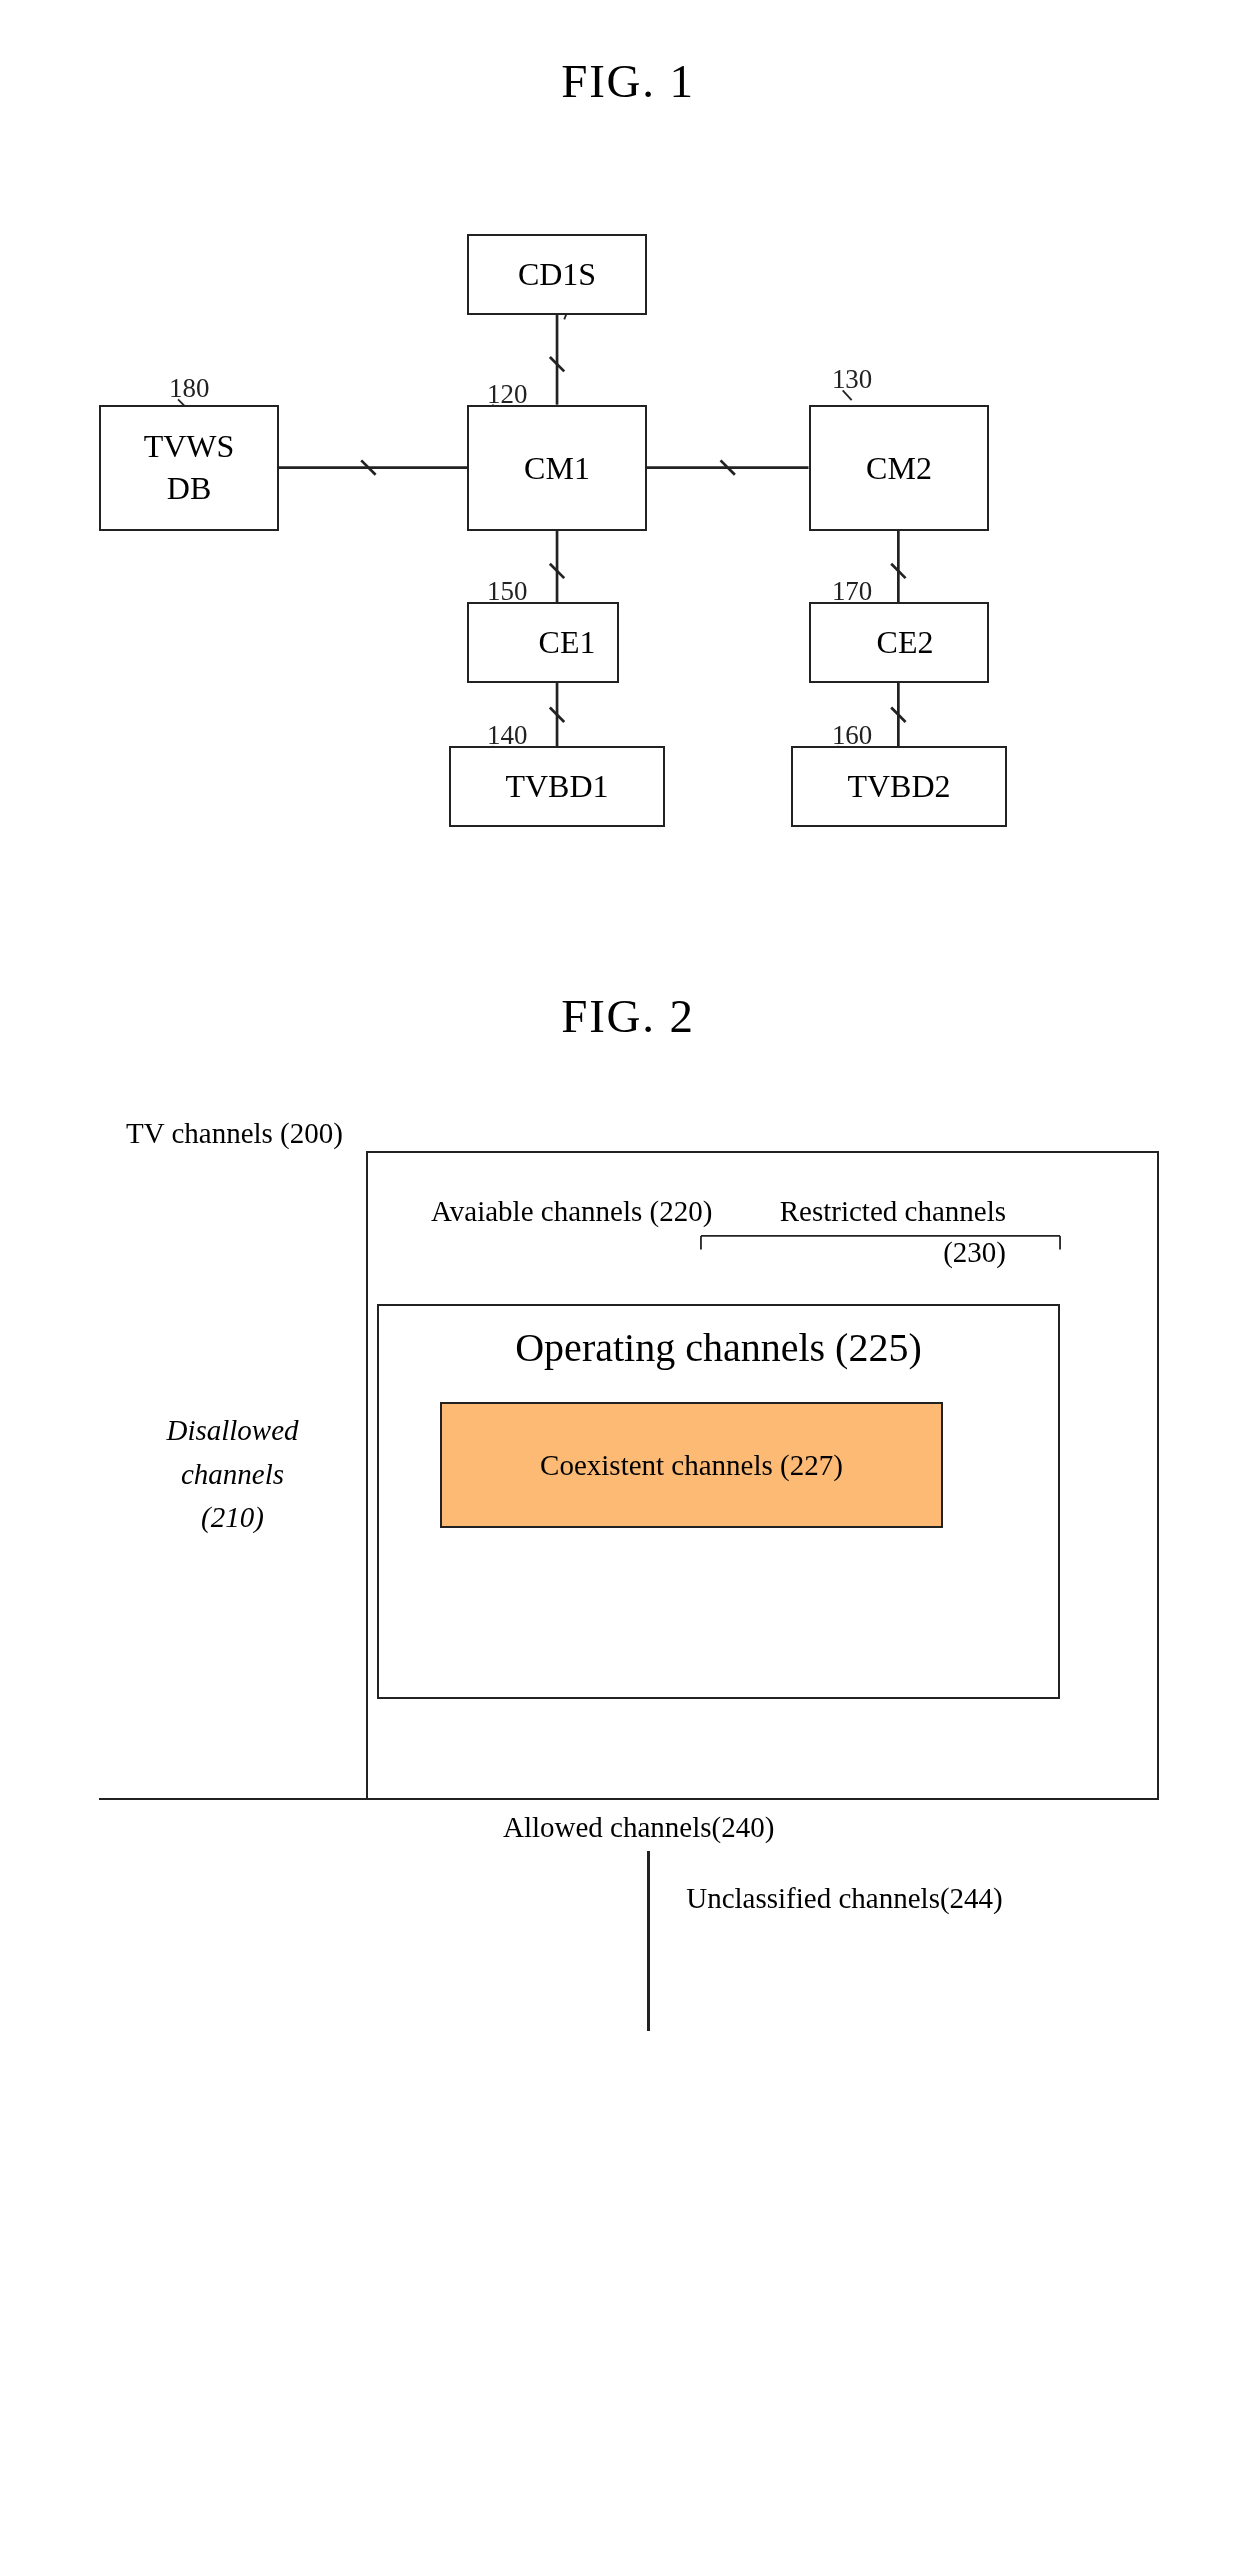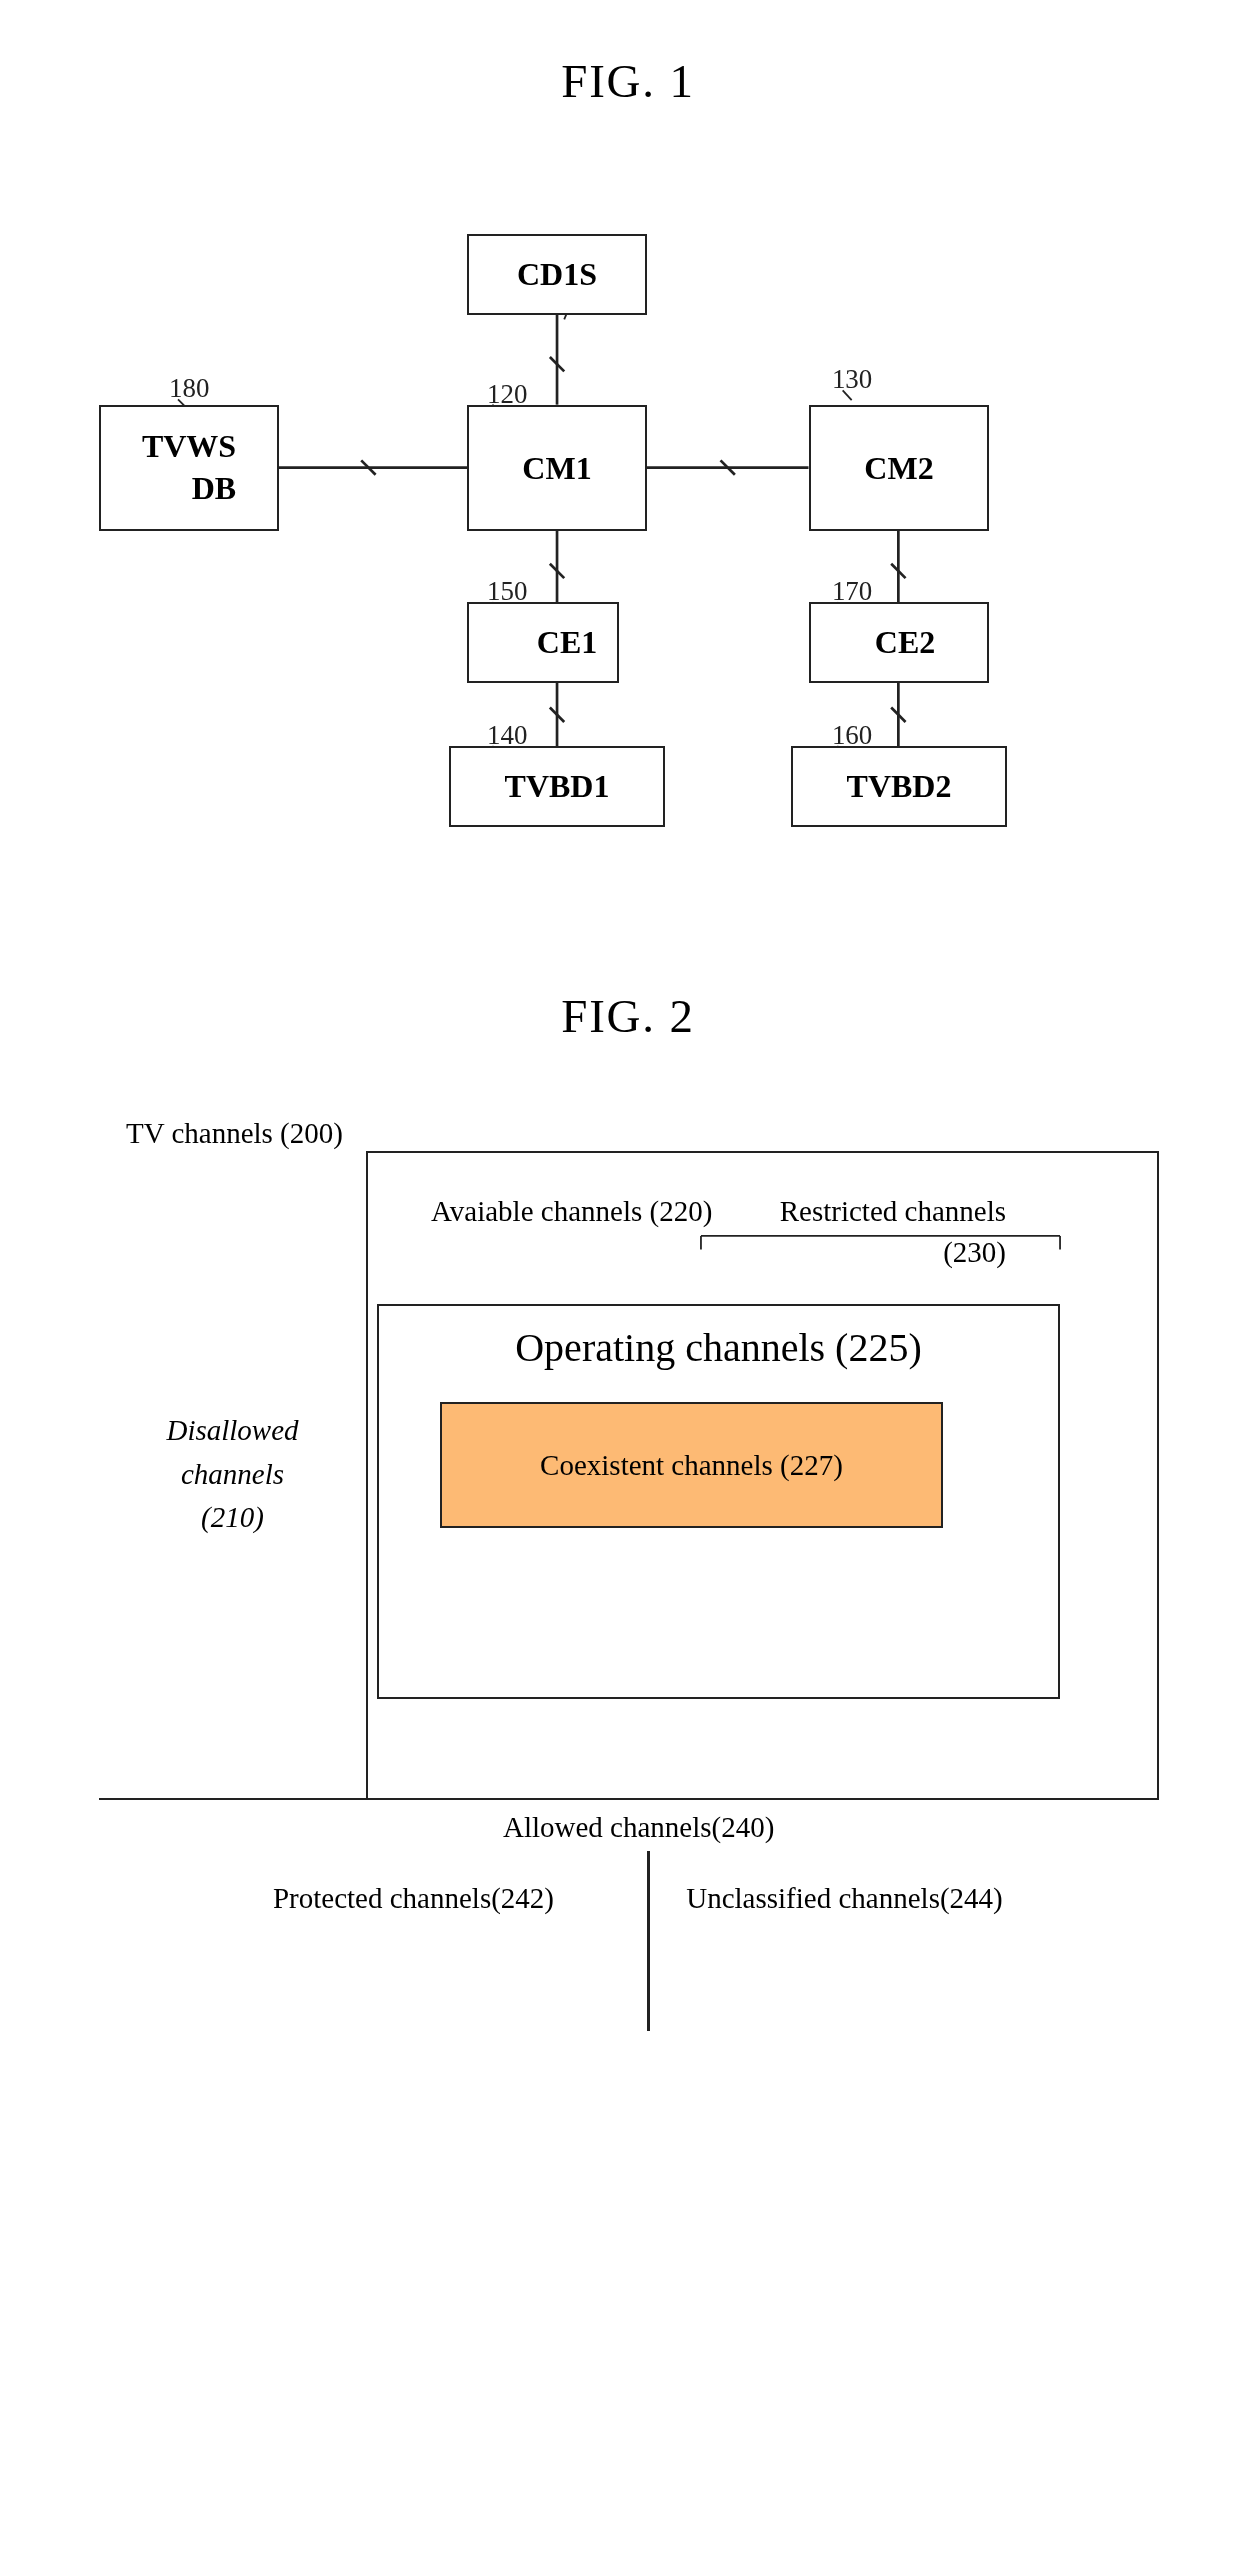--- a/index.html
+++ b/index.html
@@ -42,22 +42,22 @@
     }
 
     .box {
       position: absolute;
       border: 2.7px solid #222;
       display: flex;
       align-items: center;
       justify-content: center;
       background: #fff;
       font-size: 32px;
-      font-weight: bold;
-      text-align: right;
+      font-weight: normal;
+      text-align: center;
       line-height: 1.2;
     }
 
     
     .svg-overlay {
       position: absolute;
       top: 0; left: 0;
       width: 100%;
       height: 100%;
       pointer-events: none;
@@ -214,24 +214,20 @@
     </div>
 
     <div style="position:absolute; left:431px; top:710px; font-size:29px; text-align:center; line-height:1.4;">
       <span>Allowed
 channels(240)</span>
     </div>
 
     <div style="position:absolute; left:575px; top:754px; width:2.7px; height:180px; background:#222;">
     </div>
 
-    <div style="position:absolute; left:180px; top:781px; width:323px; font-size:29px; text-align:center; line-height:1.4;">
-      <span>Protected
-channels(242)</span>
-    </div>
 
     <div style="position:absolute; left:611px; top:781px; width:323px; font-size:29px; text-align:center; line-height:1.4;">
       <span>Unclassified
 channels(244)</span>
     </div>
 
   </div>
 
 </div>
 

